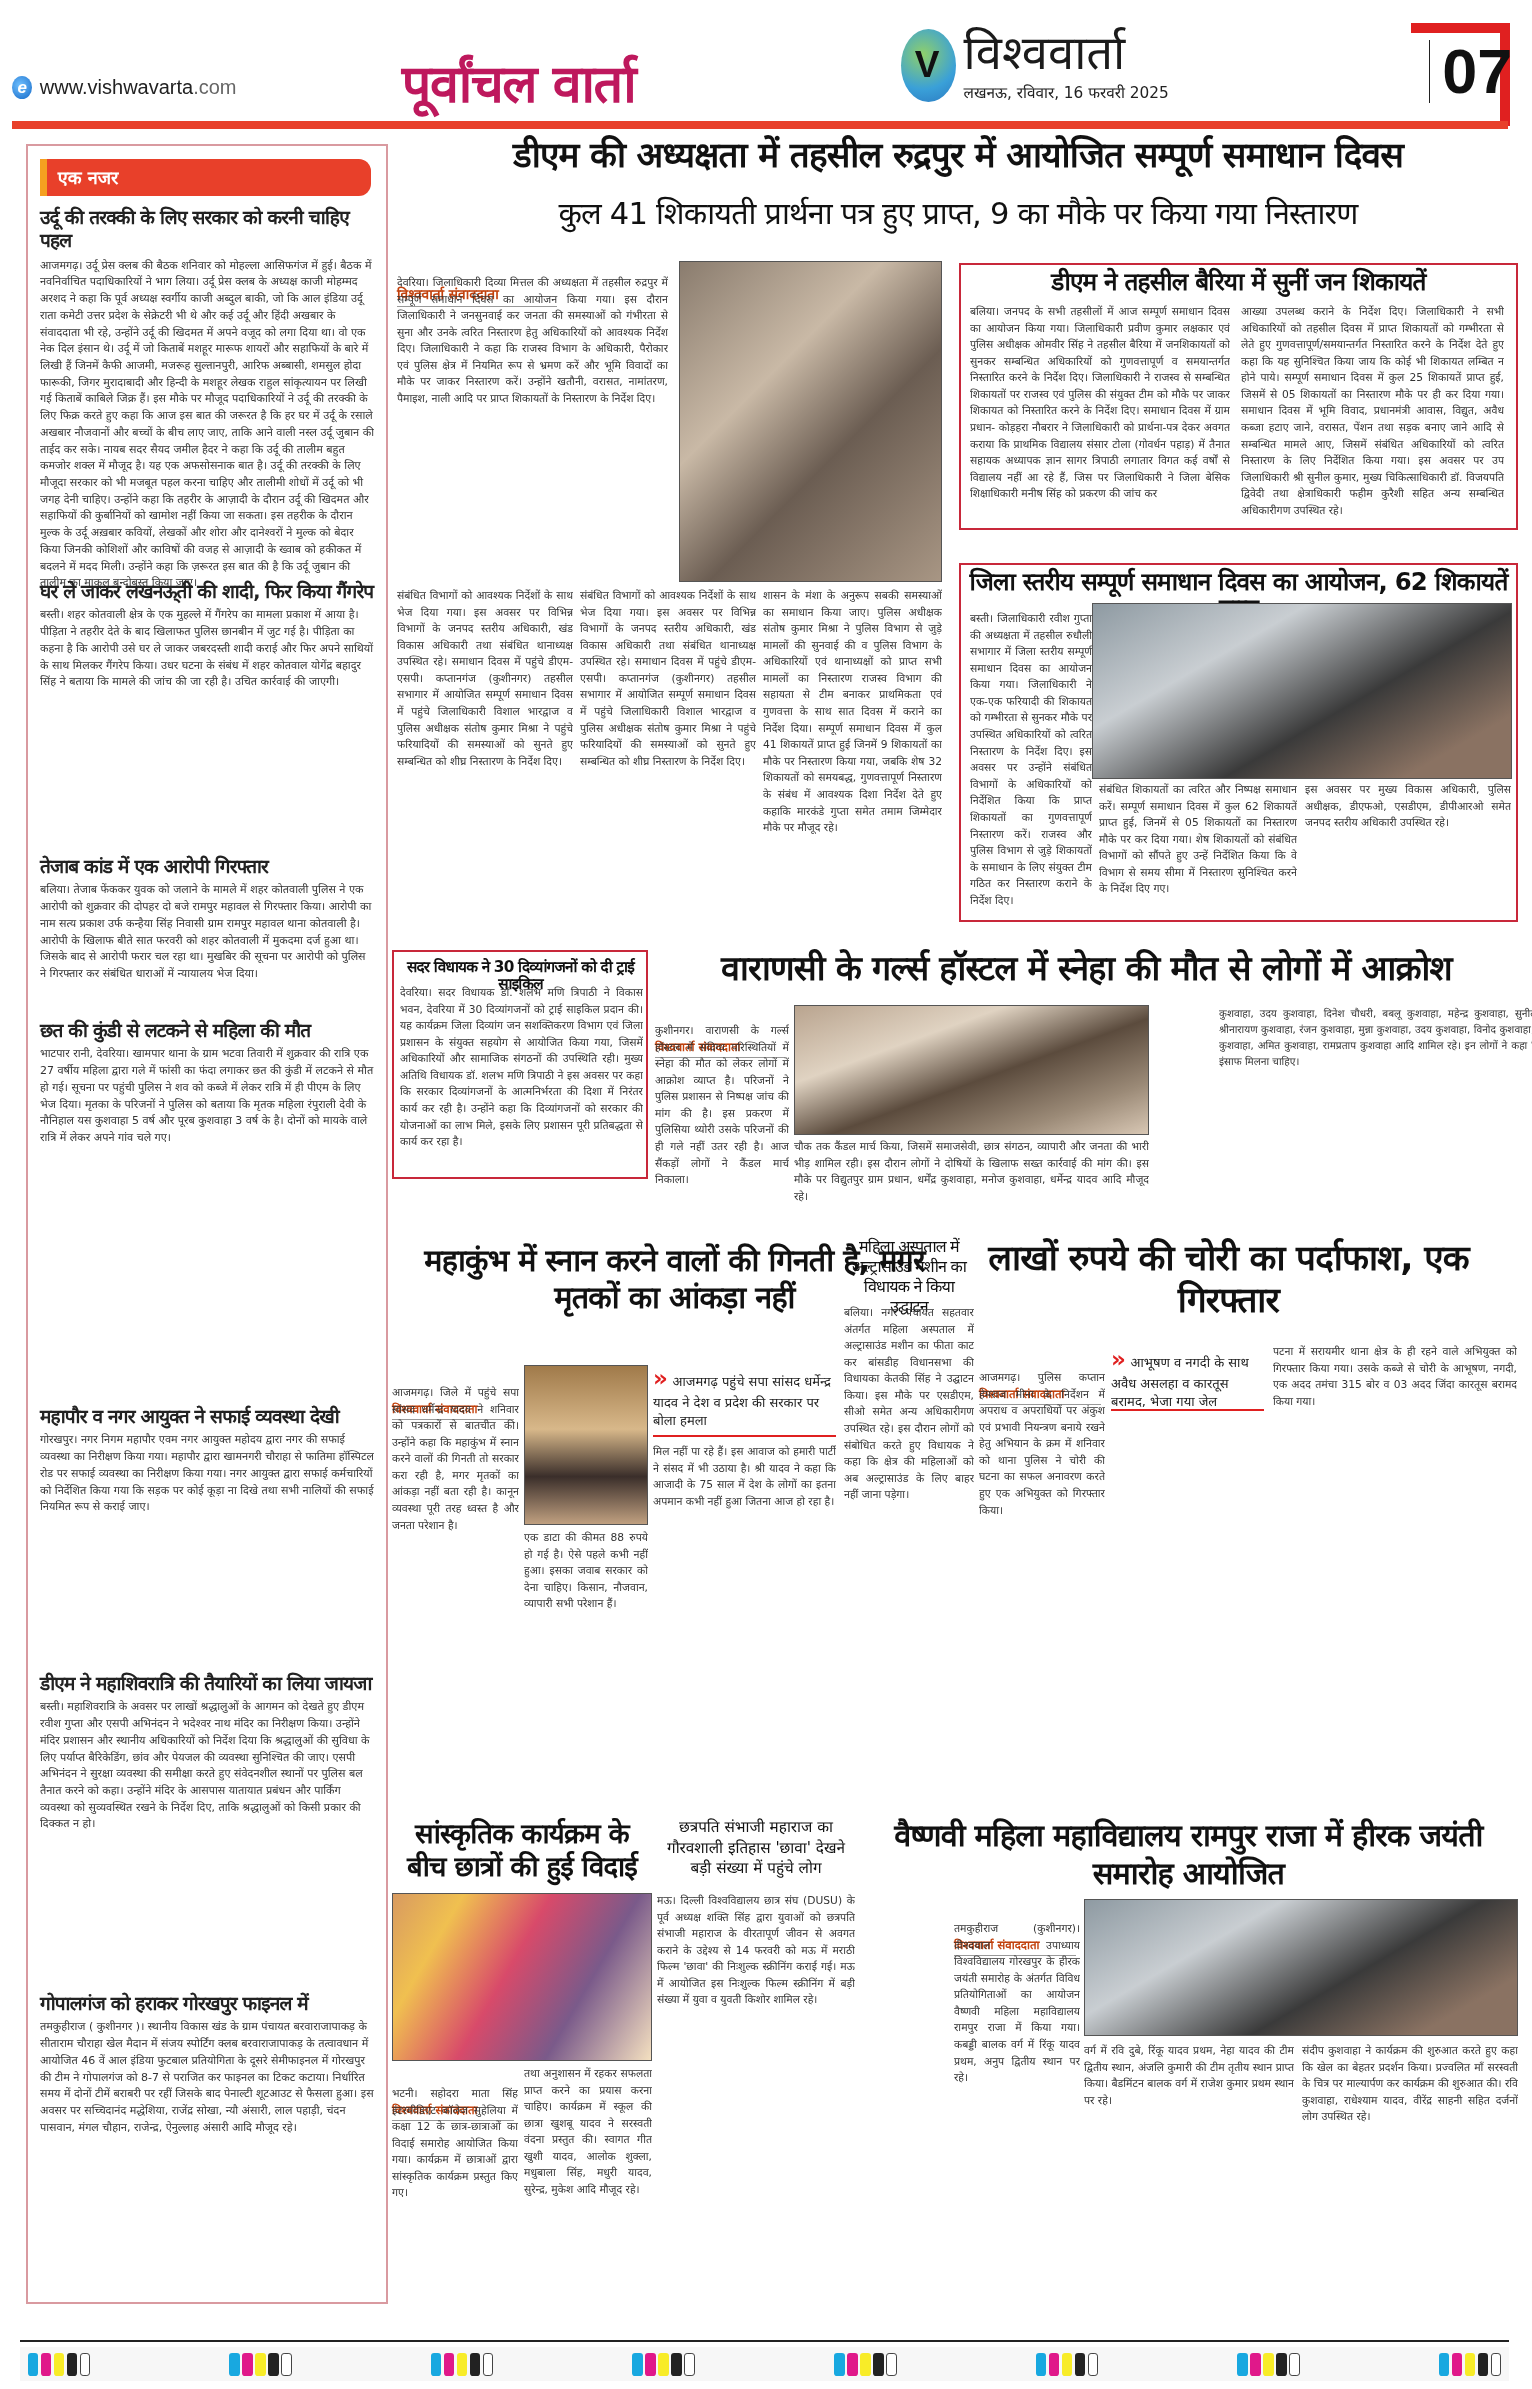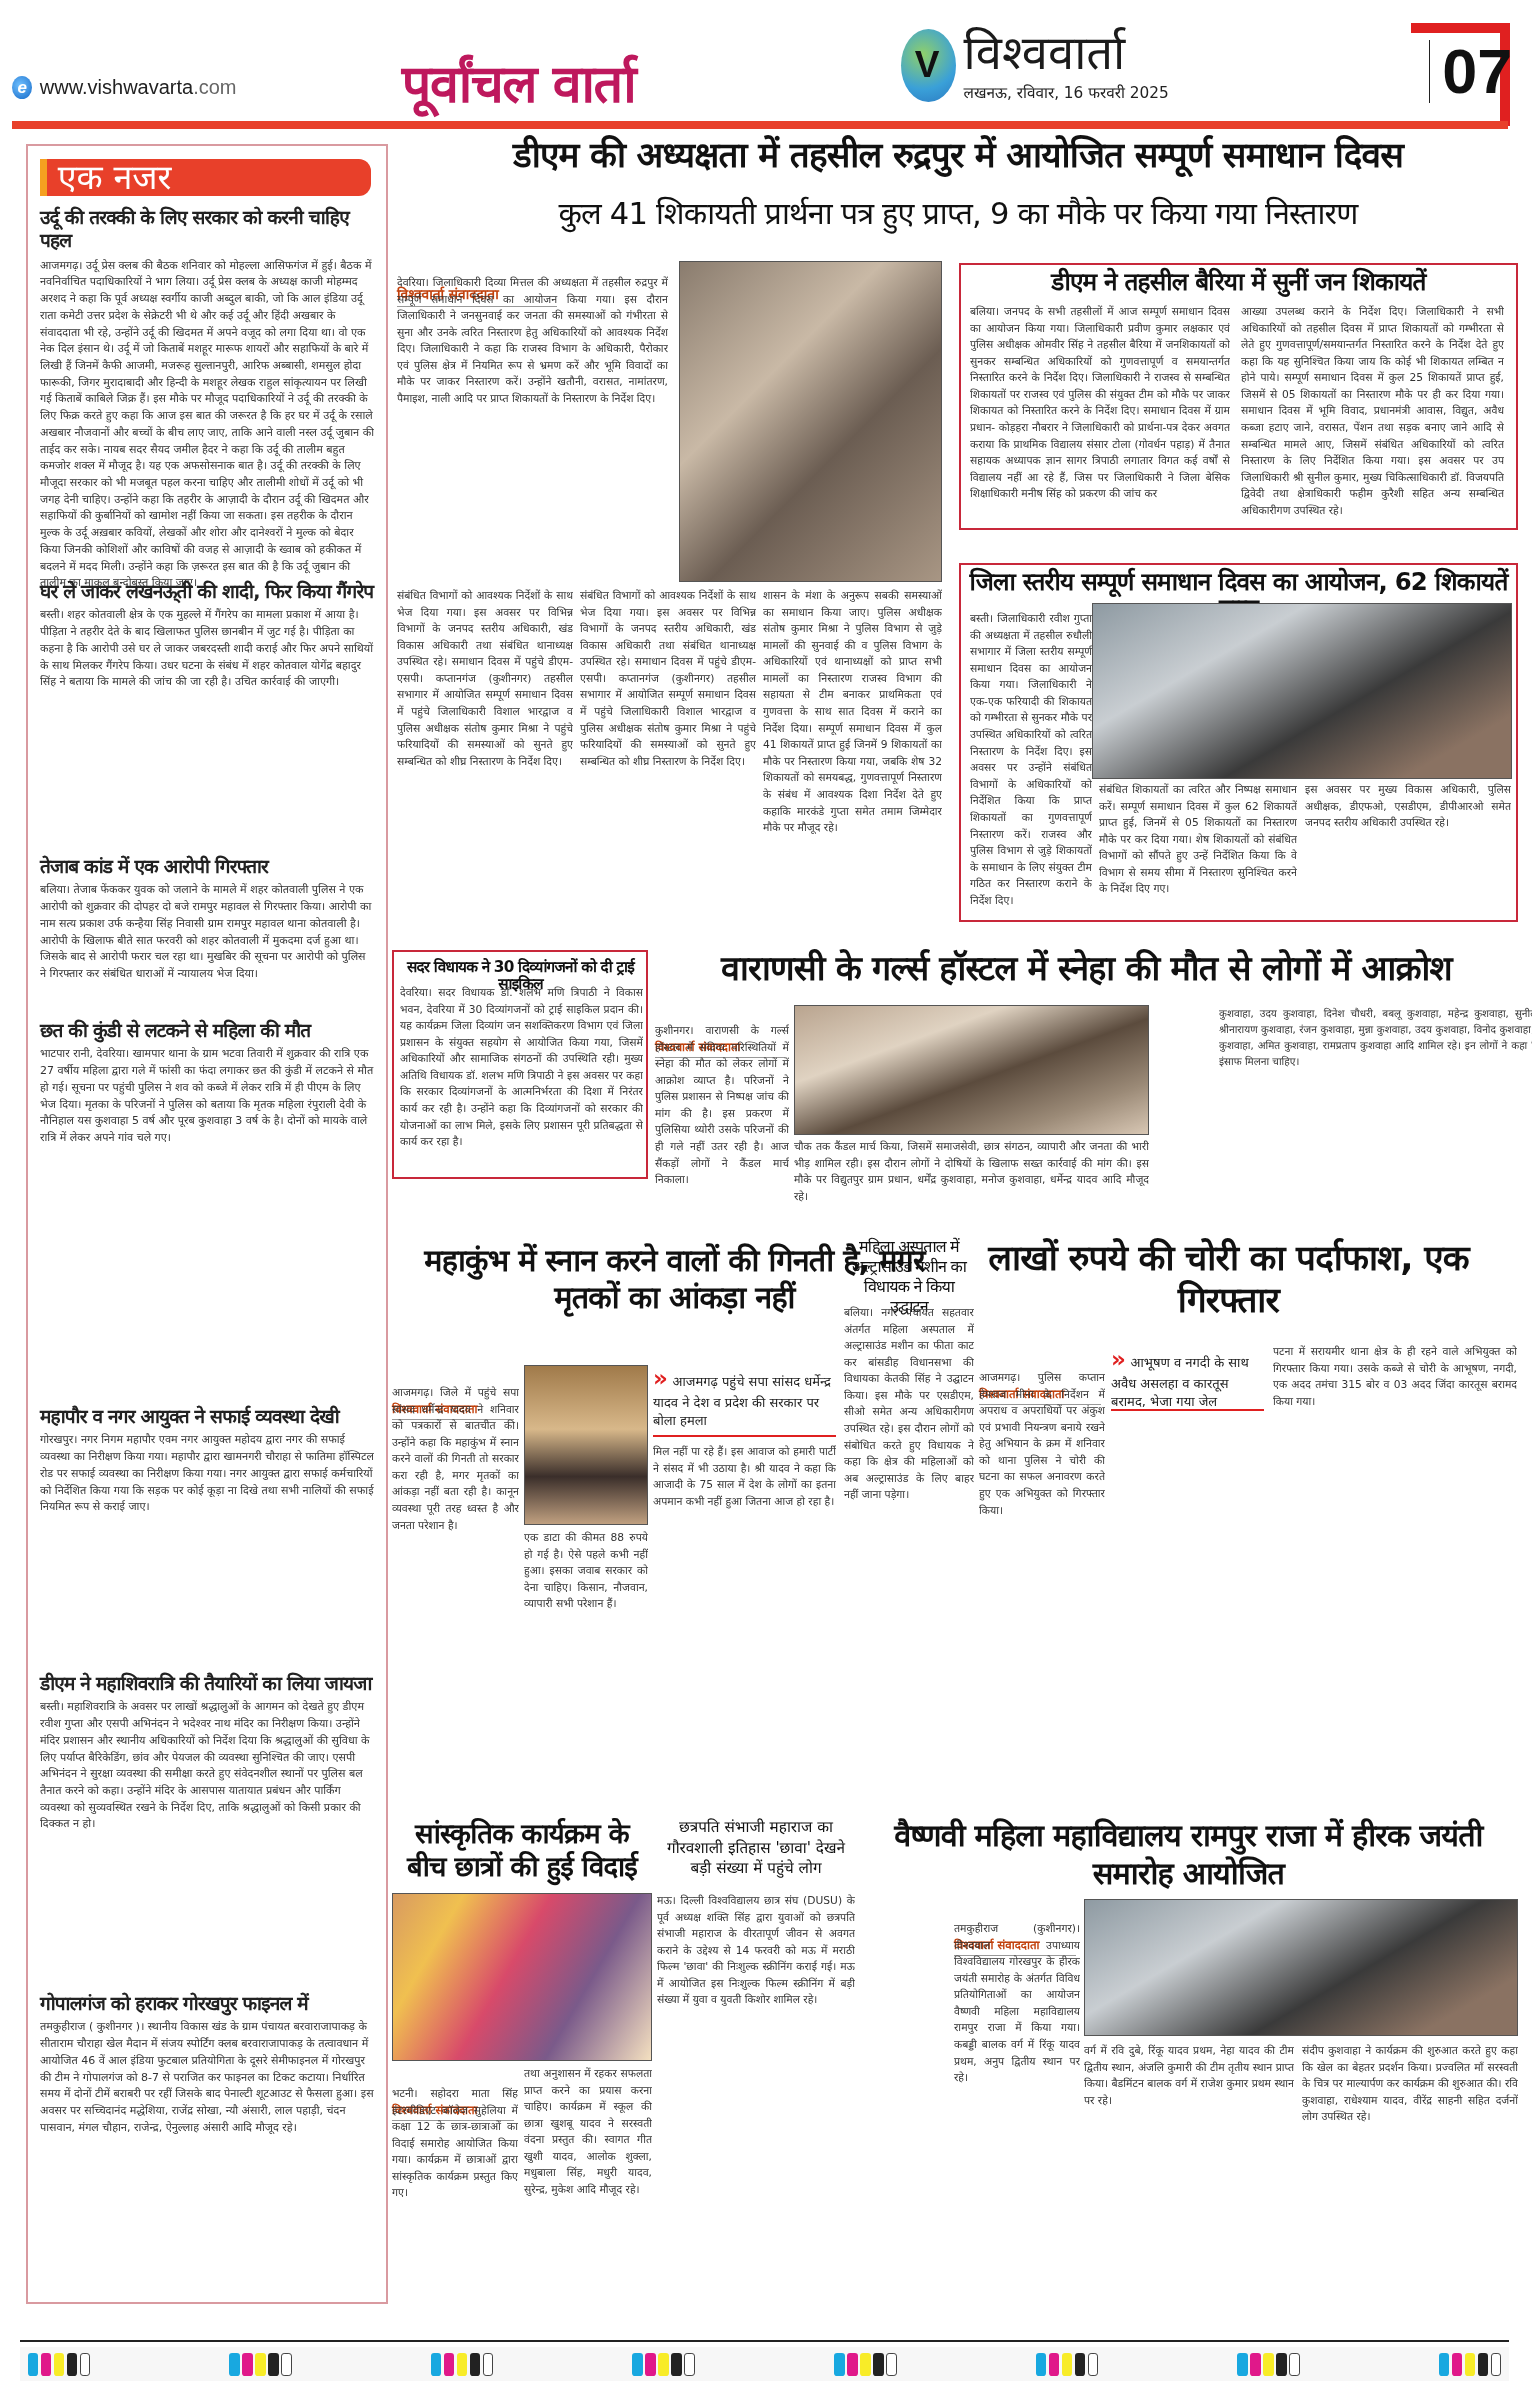--- a/index.html
+++ b/index.html
@@ -31,21 +31,21 @@
   .photo.alt1 { background: linear-gradient(160deg, #b9a48f 0%, #e0d3c2 30%, #5b4b3d 55%, #9b8a77 80%, #d8c7b4 100%); }
   .photo.alt2 { background: linear-gradient(120deg, #d89a60 0%, #f0c050 20%, #d84a6a 45%, #7a5a8a 70%, #f4e0c0 100%); }
   .photo.alt3 { background: linear-gradient(150deg, #8e9aa2 0%, #c9ced2 30%, #3a3a3a 60%, #8a7262 85%); }
   .photo.alt4 { background: linear-gradient(180deg, #a07a4a 0%, #d8b88a 40%, #3a2e2a 70%, #c0a080 100%); }
   .pull { font-size: 20px; color: #222; line-height: 1.35; }
   .pull .chev { color: #e02020; font-weight: bold; font-size: 23px; margin-right: 4.6px; }
   .pull-rule { height: 3.1px; background: #e02020; }
 
   
   .sidebar { left: 26px; top: 144px; width: 362px; height: 2160px; }
-  .ek-nazar { left: 40px; top: 159px; width: 331px; height: 37px; background: #e8402a; border-radius: 0 12.2px 12.2px 0; border-left: 7.6px solid #f5a020; color: #fff; font-size: 34px; font-weight: normal; padding-left: 10.7px; line-height: 37px; }
+  .ek-nazar { left: 40px; top: 159px; width: 331px; height: 37px; background: #e8402a; border-radius: 0 12.2px 12.2px 0; border-left: 7.6px solid #f5a020; color: #fff; font-size: 18px; font-weight: bold; padding-left: 10.7px; line-height: 37px; }
   .side-h { font-size: 19px; font-weight: bold; color: #222; letter-spacing: -0.8px; line-height: 1.2; }
   .side-body { font-size: 11px; line-height: 1.52; color: #333; }
 
   
   .cmyk-rule { left: 20px; top: 2340px; width: 1489px; height: 2.3px; background: #222; }
   .cmyk-bar { left: 20px; top: 2347px; width: 1489px; height: 34px; display: flex; justify-content: space-between; padding: 0 7.6px; align-items: center; background: #f7f7f7; }
   .cmyk-group { display: flex; gap: 2.3px; }
   .cmyk-group span { width: 10.7px; height: 23px; border-radius: 3.1px; display: inline-block; }
   .c { background: #18a8e0; } .m { background: #e0188a; } .y { background: #f8ec28; } .k { background: #222; }
   .reg { background: #fff !important; border: 1.5px solid #444; }

